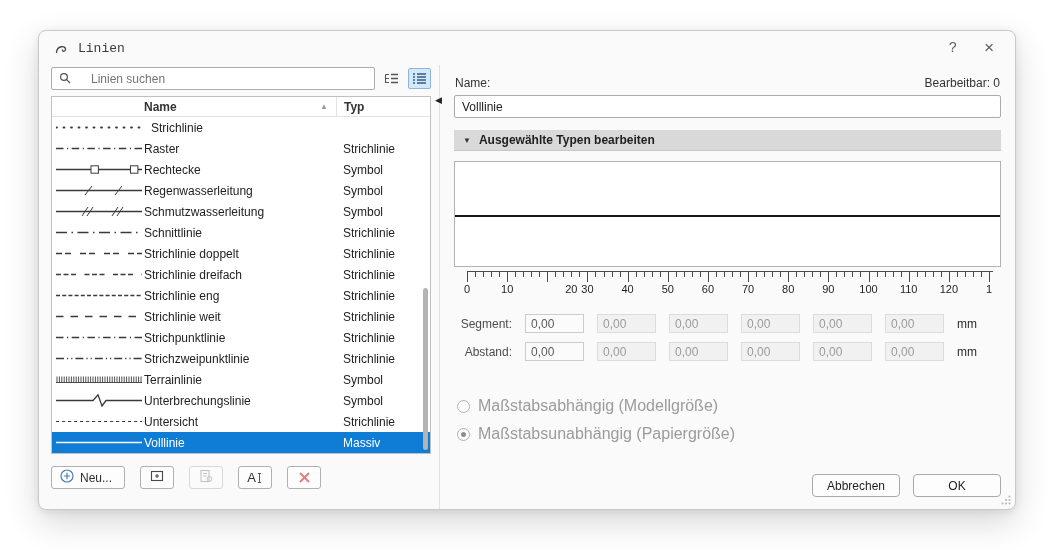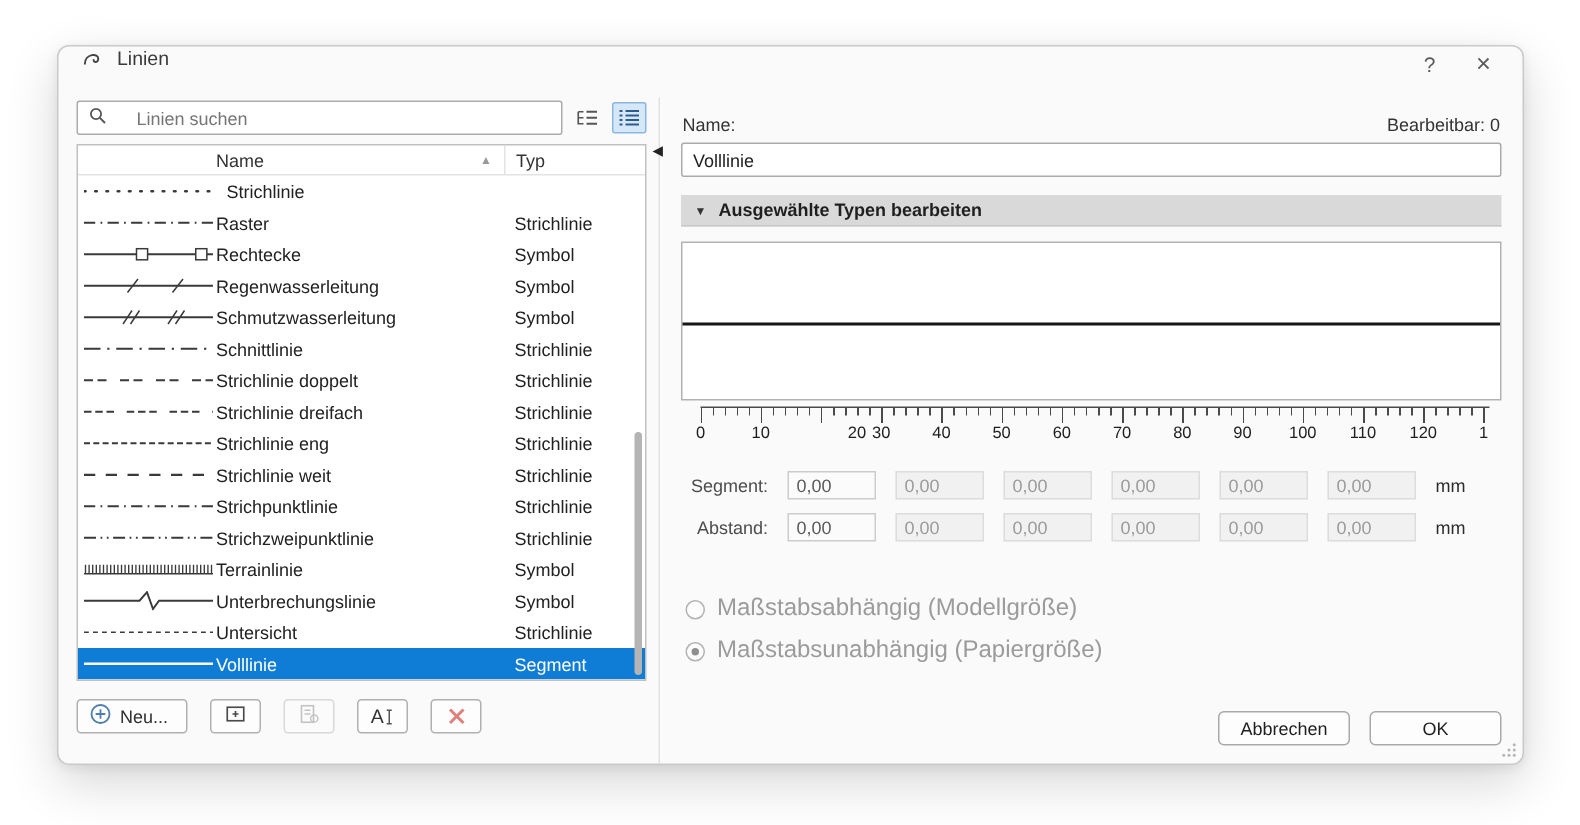--- a/index.html
+++ b/index.html
@@ -4,21 +4,21 @@
 <style>
   * { box-sizing: border-box; margin: 0; padding: 0; }
   html,body { width:1053px; height:550px; background:#ffffff; font-family:"Liberation Sans", sans-serif; overflow:hidden; position:relative; }
 
   .dialog { position:absolute; left:38px; top:30px; width:978px; height:480px; background:#fafafa;
             border:1px solid #c9c9c9; border-radius:8px;
             box-shadow:0 12px 34px rgba(0,0,0,.16), 0 2px 8px rgba(0,0,0,.08);
             display:flex; flex-direction:column; overflow:hidden; }
 
   
-  .titlebar { height:34px; flex:0 0 auto; display:flex; padding:0 10px 0 15px; }
+  .titlebar { height:34px; flex:0 0 auto; display:flex; align-items:center; padding:0 10px 0 15px;font-family:Liberation Mono, monospace; }
   .title-icon { width:16px; height:14px; display:flex; align-items:center; }
   .title-text { font-size:13px; color:#3a3a3a; margin-left:8px; }
   .win-btns { margin-left:auto; display:flex; gap:4px; }
   .win-btn { width:32px; height:24px; display:flex; align-items:center; justify-content:center;
              font-size:14px; color:#5c5c5c; border-radius:4px; cursor:default; }
 
   
   .dlg-body { flex:1; display:flex; min-height:0; position:relative; }
   .pane-divider { width:1px; background:#e2e2e2; }
   .collapse { position:absolute; left:396px; top:30px; font-size:9px; color:#222; cursor:default; z-index:3; }
@@ -29,21 +29,21 @@
   .searchbox { flex:1; height:23px; background:#fff; border:1px solid #ababab; border-radius:2px;
                display:flex; align-items:center; padding:0 7px; gap:20px; }
   .searchbox input { border:none; outline:none; flex:1; font-size:12px; color:#333; background:transparent; font-family:inherit; }
   .view-btn { width:23px; height:21px; display:flex; align-items:center; justify-content:center;
               border:1px solid transparent; border-radius:2px; }
   .view-btn.active { background:#d6e8f8; border-color:#8ab6e2; }
 
   .list-table { height:358px; border:1px solid #c0c0c0; background:#fff; position:relative;
                 display:flex; flex-direction:column; overflow:hidden; }
   .list-header { display:grid; grid-template-columns:92px 192px 1fr; height:20px; align-items:center;
-                 font-size:12px; color:#333; border-bottom:1px solid #e3e3e3; flex:0 0 auto; }
+                 font-size:12px; color:#333; border-bottom:1px solid #e3e3e3; flex:0 0 auto;font-weight:bold; }
   .hdr-name { display:flex; align-items:center; justify-content:space-between; padding-right:8px; }
   .hdr-sort { font-size:8px; color:#9a9a9a; }
   .hdr-type { border-left:1px solid #e3e3e3; padding-left:7px; height:100%; display:flex; align-items:center; }
   .rows { flex:1; overflow:hidden; }
   .row { display:grid; grid-template-columns:92px 192px 1fr; height:21px; align-items:center;
          font-size:12px; color:#222; cursor:default; }
   .row .pv { padding-left:4px; display:flex; align-items:center; }
   .row .tp { padding-left:7px; }
   .row.selected { background:var(--sel); color:#fff; }
   .scrollbar { position:absolute; right:2px; top:21px; bottom:2px; width:5px; }
@@ -293,21 +293,21 @@
               <span class="nm">Untersicht</span>
               <span class="tp">Strichlinie</span>
             </div>
             <div class="row selected">
               <span class="pv">
                 <svg width="86" height="13" viewBox="0 0 86 13">
                   <path d="M0 6.5 H86" fill="none" stroke="#ffffff" stroke-width="1.6"></path>
                 </svg>
               </span>
               <span class="nm">Volllinie</span>
-              <span class="tp">Segment</span>
+              <span class="tp">Massiv</span>
             </div>
           </div>
         <div class="scrollbar">
             <div class="thumb"></div>
           </div>
       </div>
 
       <div class="toolbar">
         <span class="tb-btn tb-new">
           <span>

